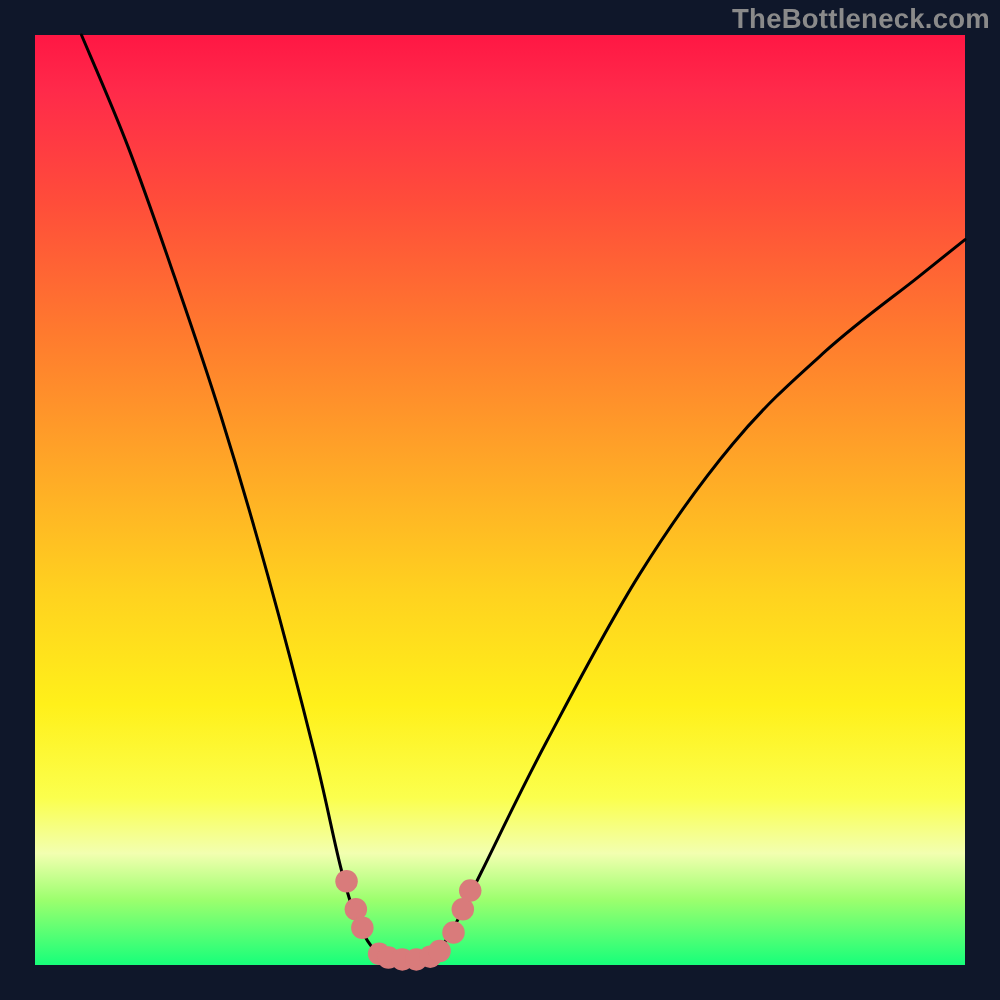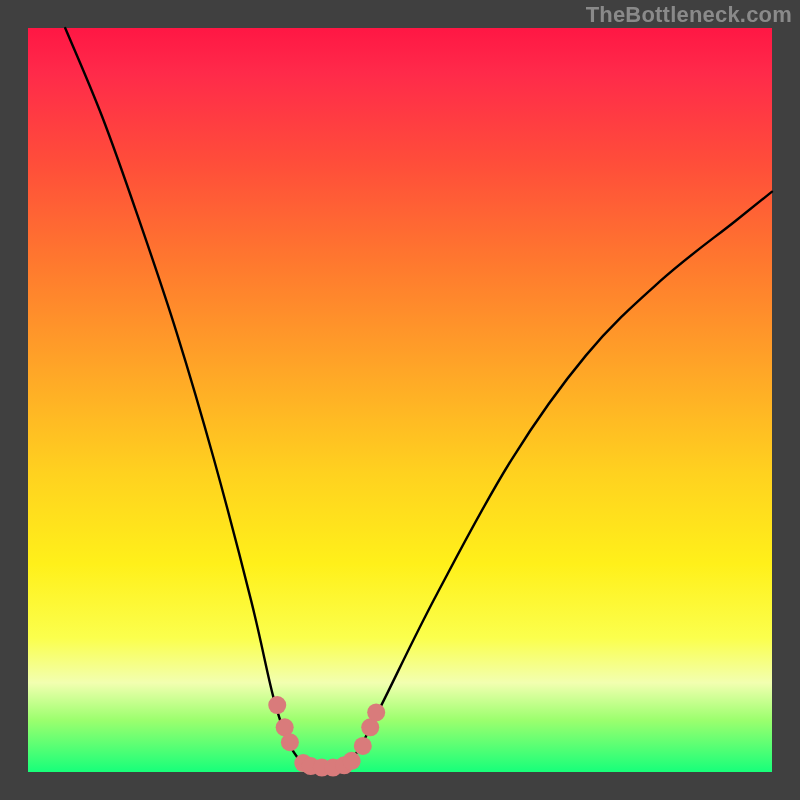--- a/index.html
+++ b/index.html
@@ -9,21 +9,21 @@
     height: 800px;
     background: #000;
     overflow: hidden;
   }
   .frame {
     position: absolute;
     left: 0;
     top: 0;
     width: 800px;
     height: 800px;
-    background: #404040;
+    background: #0f172a;
   }
   .plot {
     position: absolute;
     left: 28px;
     top: 28px;
     width: 744px;
     height: 744px;
     
     background: linear-gradient(
       to bottom,

